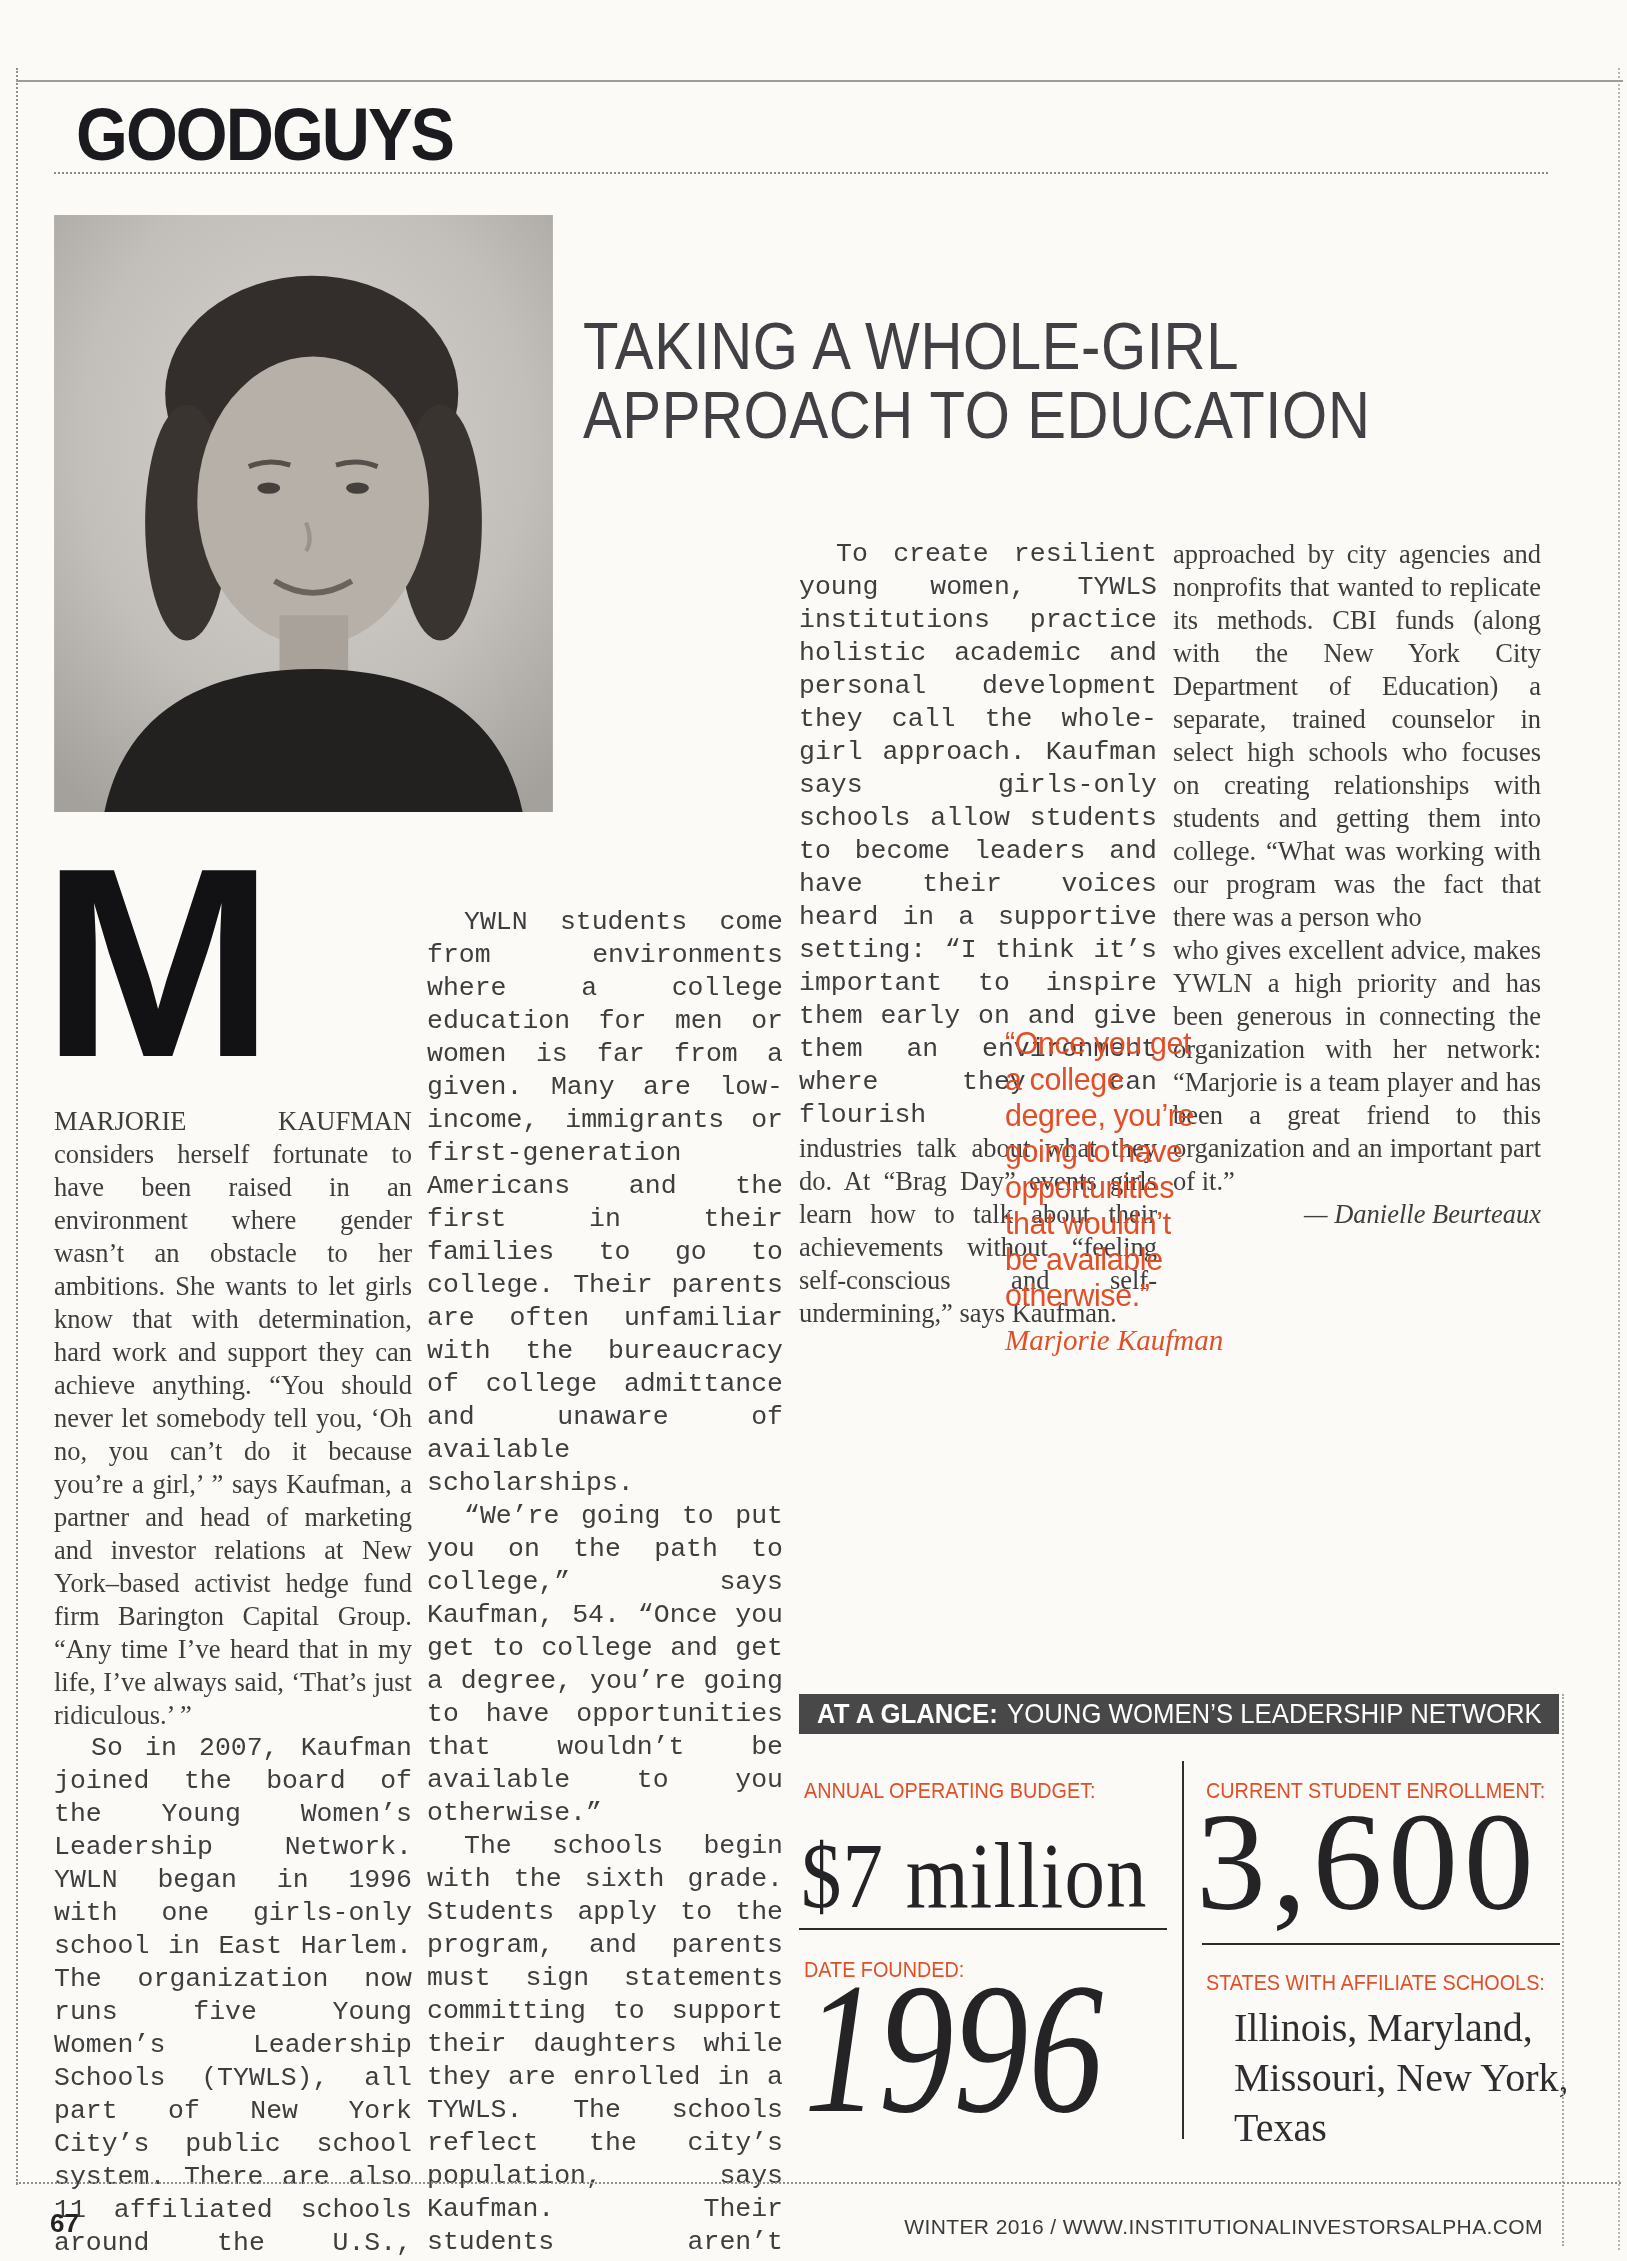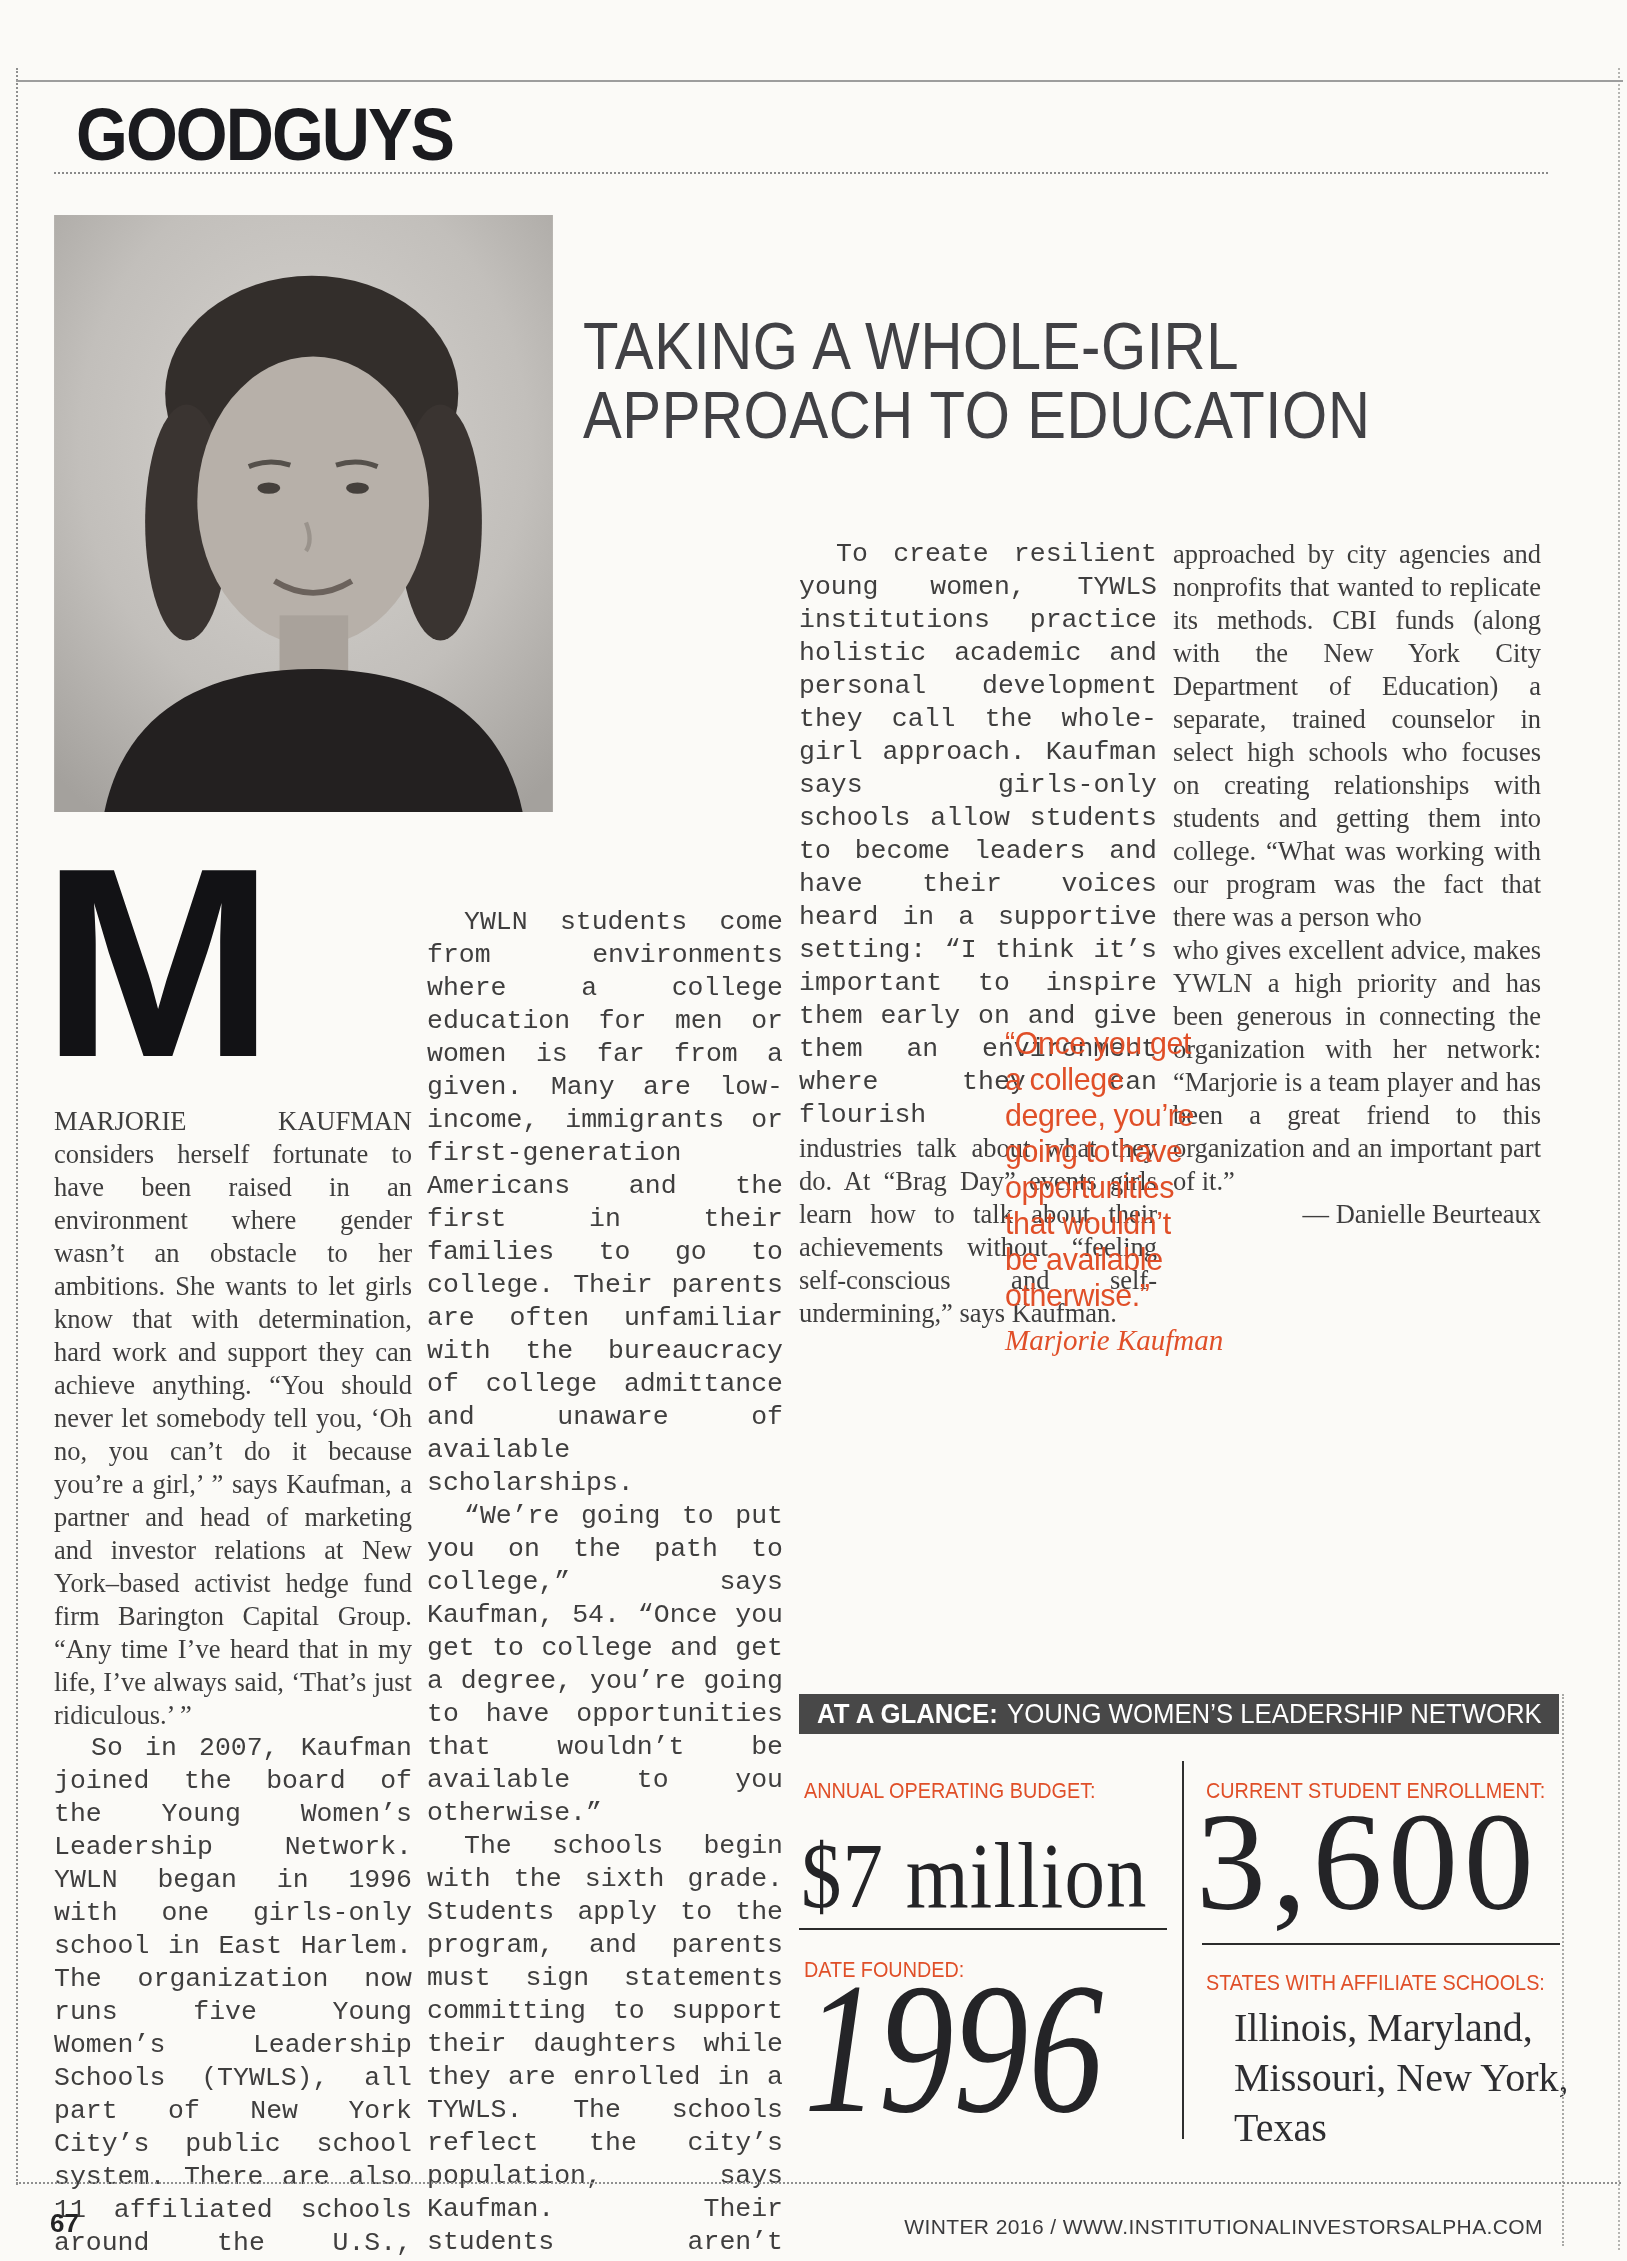--- a/index.html
+++ b/index.html
@@ -56,21 +56,21 @@
   .pq-line{
     display:block;font-family:"Liberation Sans", sans-serif;
     font-size:32px;line-height:36px;letter-spacing:-0.4px;
     transform:scaleX(.95);transform-origin:left top;white-space:nowrap;
   }
   .pq-attr{
     font-family:"Liberation Serif", serif;font-style:italic;
     font-size:29px;margin-top:11.4px;
   }
 
-  .attr-line{text-align:right;margin-top:-33px;}
+  .attr-line{text-align:right;font-style:italic;margin-top:-33px;}
 
   
   .glance-bar{
     left:799px;top:1694px;width:760px;height:40px;
     background:#484848;color:#fff;
     font-family:"Liberation Sans", sans-serif;font-size:28px;
     display:flex;align-items:center;padding-left:18px;box-sizing:border-box;
   }
   .glance-bar .inner{transform:scaleX(.92);transform-origin:left center;white-space:nowrap;}
   .glance-bar b{font-weight:700;margin-right:10px;}

